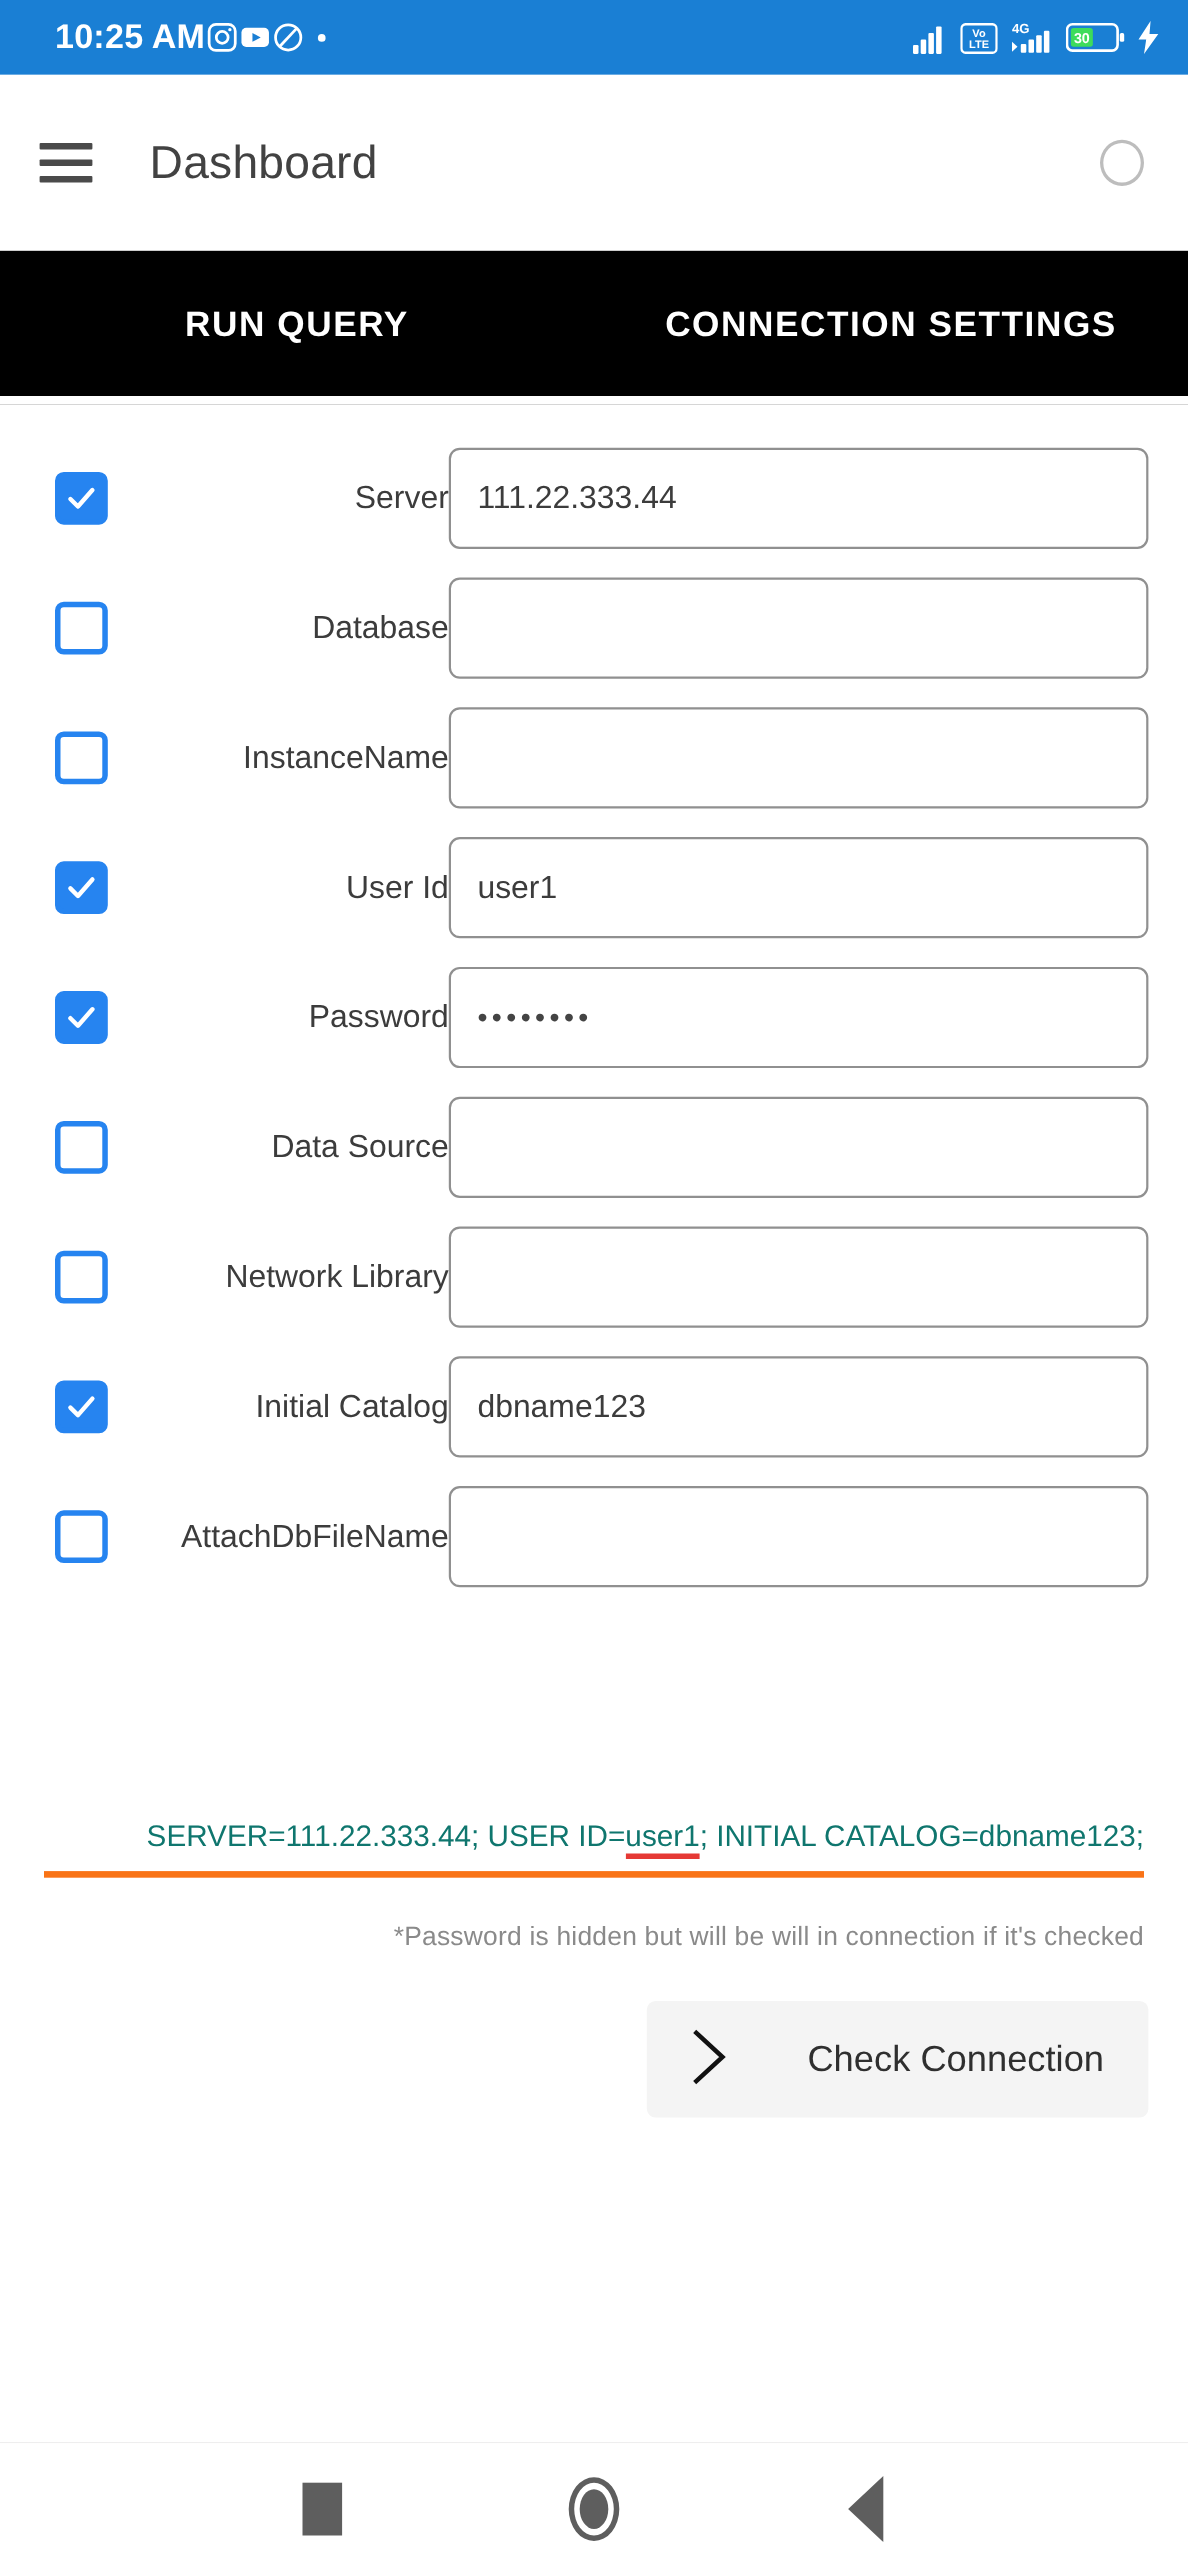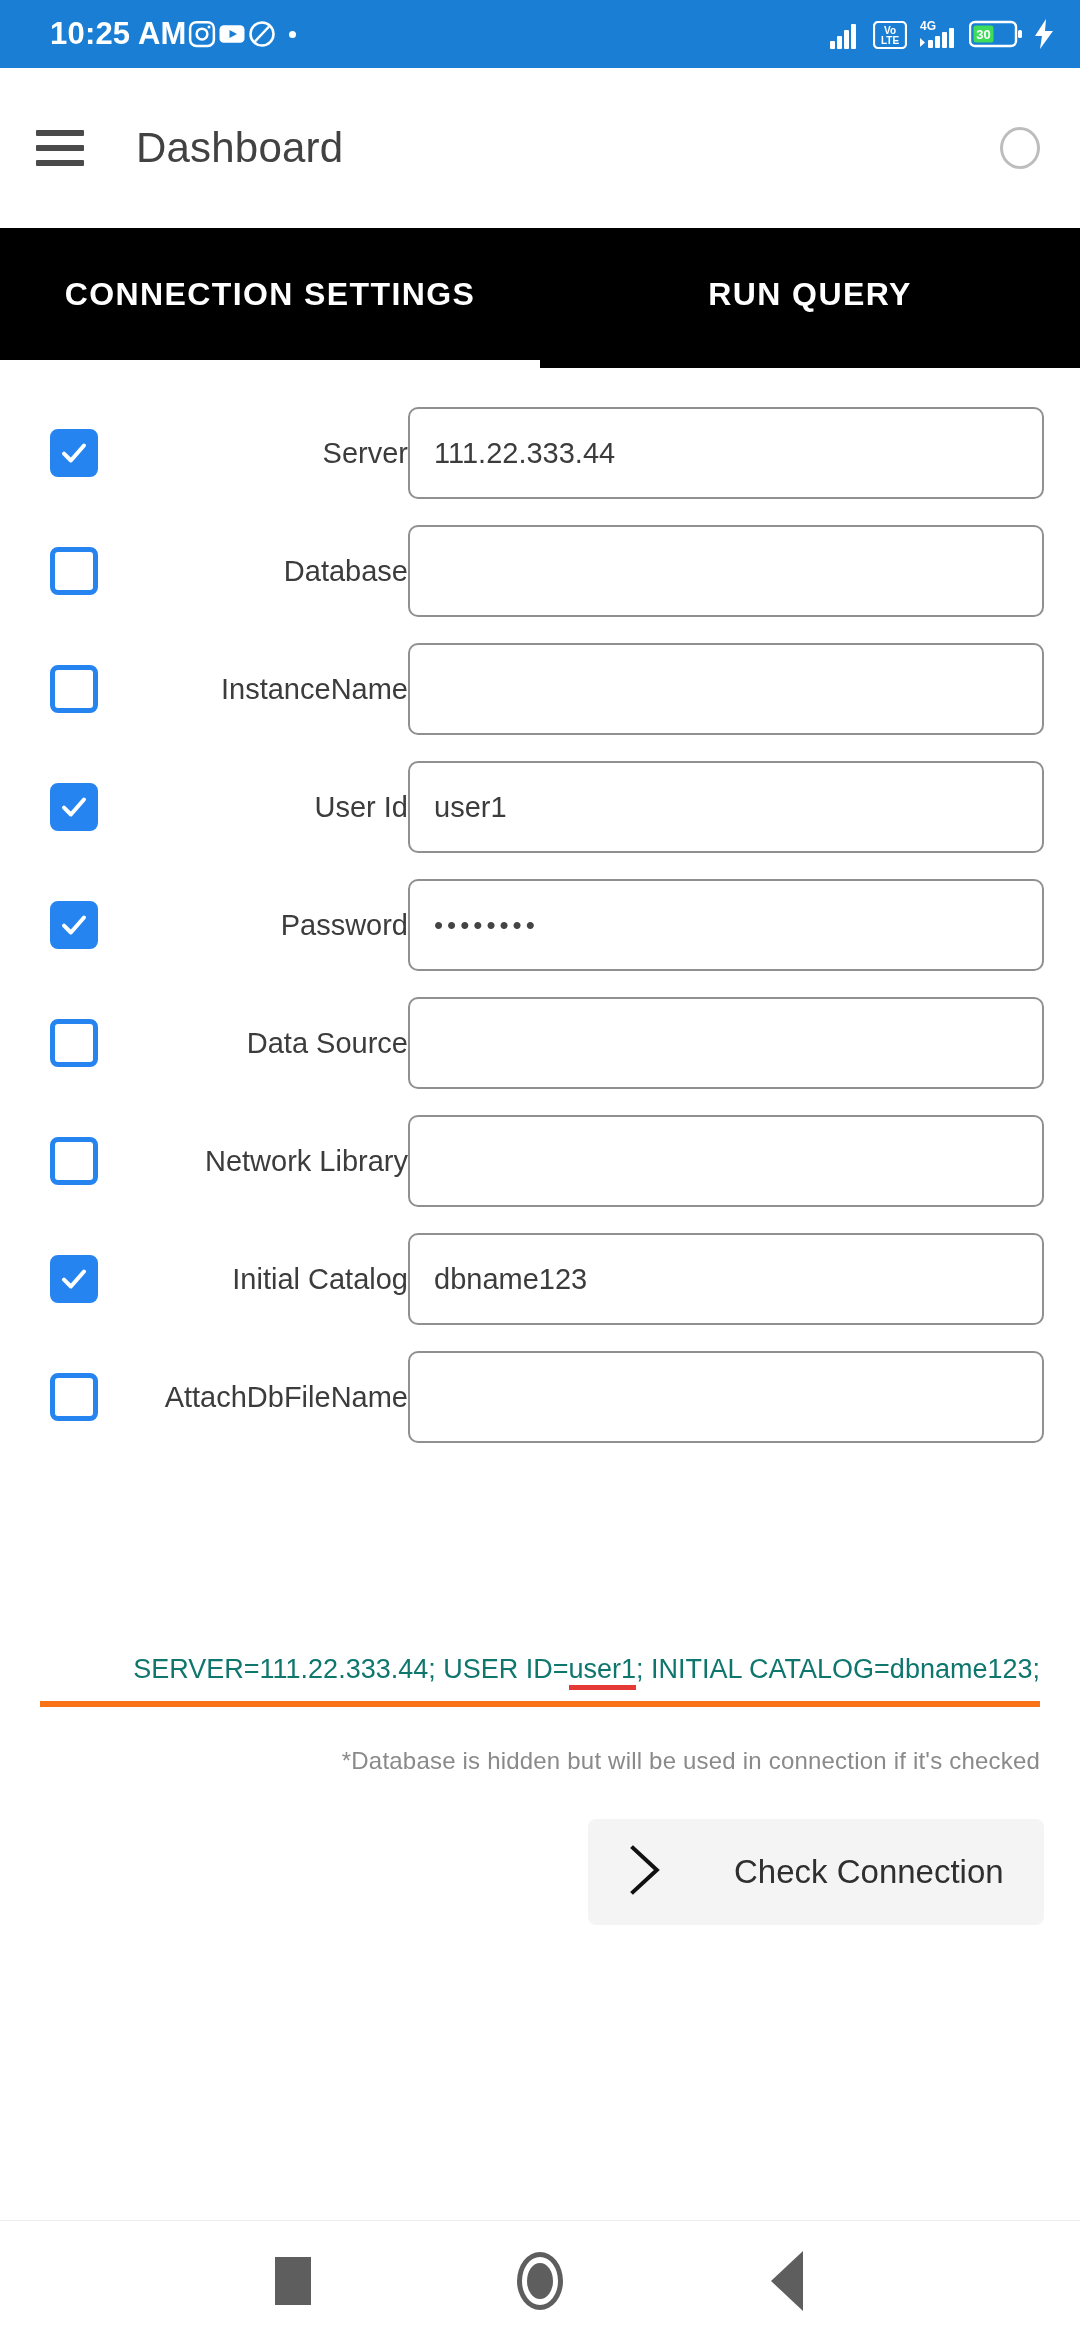--- a/index.html
+++ b/index.html
@@ -170,25 +170,25 @@
       <span></span>
         <span></span>
         <span></span>
     </div>
     <div class="app-title">Dashboard</div>
     <div class="app-bar-spacer"></div>
     <div class="circle-btn"></div>
   </div>
 
   <div class="tab-bar">
+    <div class="tab">
+      <span class="tab-label">RUN QUERY</span>
+    </div>
     <div class="tab active">
       <span class="tab-label">CONNECTION SETTINGS</span>
-    </div>
-    <div class="tab">
-      <span class="tab-label">RUN QUERY</span>
     </div>
   </div>
   <div class="tab-underlay">
     <div class="half on"></div>
     <div class="half"></div>
   </div>
 
   <div class="form-area">
 
     <div class="form-row">
@@ -276,21 +276,21 @@
       <div class="row-label">AttachDbFileName</div>
       <div class="field">
           <span></span>
         </div>
     </div>
 
     <div class="connstr-wrap">
       <div class="connstr"><span>SERVER=111.22.333.44; USER ID=</span><span class="misspell">user1</span><span>; INITIAL CATALOG=dbname123;</span></div>
     </div>
 
-    <div class="note">*Database is hidden but will be used in connection if it's checked</div>
+    <div class="note">*Password is hidden but will be will in connection if it's checked</div>
 
     <div class="cc-row">
       <div class="cc-btn">
         <span>
           <svg width="44" height="58" viewBox="0 0 24 30" fill="none" stroke="#111" stroke-width="2.2" stroke-linecap="square" stroke-linejoin="miter">
               <polyline points="6,3 19,15 6,27"></polyline>
             </svg>
         </span>
         <span class="cc-label">Check Connection</span>
       </div>

